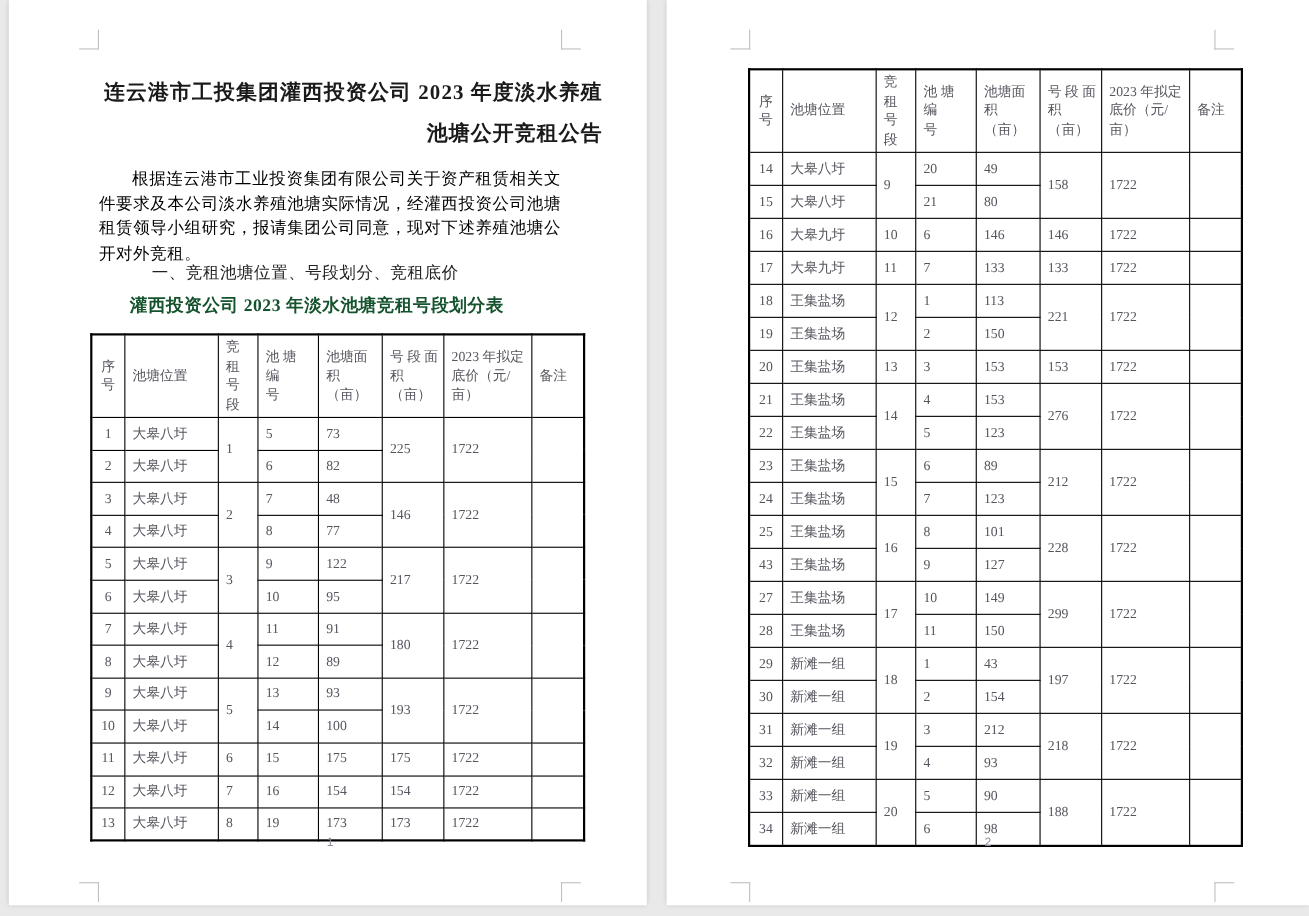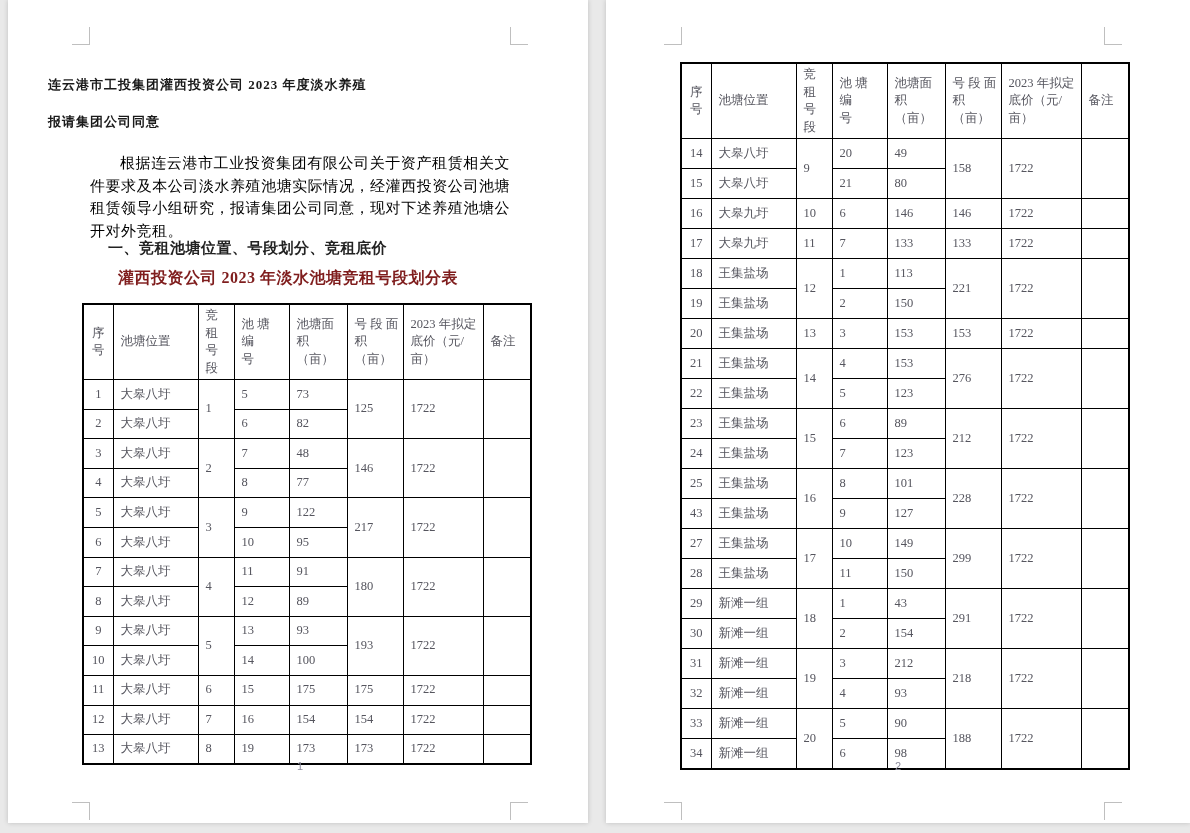--- a/index.html
+++ b/index.html
@@ -18,36 +18,36 @@
 
   
   .crop { position:absolute; width:18px; height:18px; }
   .crop.tl { border-right:1px solid #bfbfbf; border-bottom:1px solid #bfbfbf; }
   .crop.tr { border-left:1px solid #bfbfbf;  border-bottom:1px solid #bfbfbf; }
   .crop.bl { border-right:1px solid #bfbfbf; border-top:1px solid #bfbfbf; }
   .crop.br { border-left:1px solid #bfbfbf;  border-top:1px solid #bfbfbf; }
 
   .doc-title {
     position:absolute; top:66px; left:40px; right:40px;
-    text-align:left; font-weight:bold; font-size:13px; line-height:37px;
+    text-align:right; font-weight:bold; font-size:19px; line-height:37px;
     color:#1a1a1a; letter-spacing:1px;
   }
   .body-par {
     position:absolute; top:152px; left:82px; width:420px;
     font-size:15px; line-height:22.7px; color:#000000;
     text-indent:2em; text-align:justify; letter-spacing:0.5px;
   }
   .section-heading {
-    position:absolute; top:239px; left:70px; width:420px;
-    font-size:15px; font-weight:bold; color:#222; text-indent:2em;
+    position:absolute; top:239px; left:100px; width:420px;
+    font-size:15px; font-weight:normal; color:#222; text-indent:2em;
     letter-spacing:0.5px;
   }
   .table-title {
     position:absolute; top:268px; left:40px; right:60px;
-    text-align:center; font-size:16px; font-weight:bold; color:#7f1d1d;
+    text-align:center; font-size:16px; font-weight:bold; color:#14532d;
     letter-spacing:0.5px;
   }
   table.seg {
     position:absolute; left:74px; width:448px;
     border-collapse:collapse; table-layout:fixed;
     border:2px solid #000;
     font-size:12.5px; color:#55555e;
   }
   #page-1 table.seg { top:303px; }
   #page-2 table.seg { top:62px; }
@@ -78,21 +78,21 @@
 <body>
 
 <div class="page" id="page-1">
   <div class="crop tl" style="left:64px;top:27px;"></div>
   <div class="crop tr" style="left:502px;top:27px;"></div>
   <div class="crop bl" style="left:64px;top:802px;"></div>
   <div class="crop br" style="left:502px;top:802px;"></div>
 
   <div class="doc-title">
     <div>连云港市工投集团灌西投资公司 2023 年度淡水养殖</div>
-    <div>报请集团公司同意</div>
+    <div>池塘公开竞租公告</div>
   </div>
 
   <div class="body-par">根据连云港市工业投资集团有限公司关于资产租赁相关文件要求及本公司淡水养殖池塘实际情况，经灌西投资公司池塘租赁领导小组研究，报请集团公司同意，现对下述养殖池塘公开对外竞租。</div>
 
   <div class="section-heading">一、竞租池塘位置、号段划分、竞租底价</div>
 
   <div class="table-title">灌西投资公司 2023 年淡水池塘竞租号段划分表</div>
 
   <table class="seg">
     <colgroup>
@@ -123,21 +123,21 @@
           <th>备注</th>
         </tr>
       </thead>
     <tbody id="tbody-1">
         <tr>
           <td class="center">1</td>
           <td>大皋八圩</td>
           <td rowspan="2">1</td>
           <td>5</td>
           <td>73</td>
-          <td rowspan="2">125</td>
+          <td rowspan="2">225</td>
           <td rowspan="2">1722</td>
           <td rowspan="2"></td>
         </tr>
         <tr>
           <td class="center">2</td>
           <td>大皋八圩</td>
           <td>6</td>
           <td>82</td>
         </tr>
         <tr>
@@ -401,21 +401,21 @@
           <td>王集盐场</td>
           <td>11</td>
           <td>150</td>
         </tr>
         <tr>
           <td class="center">29</td>
           <td>新滩一组</td>
           <td rowspan="2">18</td>
           <td>1</td>
           <td>43</td>
-          <td rowspan="2">291</td>
+          <td rowspan="2">197</td>
           <td rowspan="2">1722</td>
           <td rowspan="2"></td>
         </tr>
         <tr>
           <td class="center">30</td>
           <td>新滩一组</td>
           <td>2</td>
           <td>154</td>
         </tr>
         <tr>

